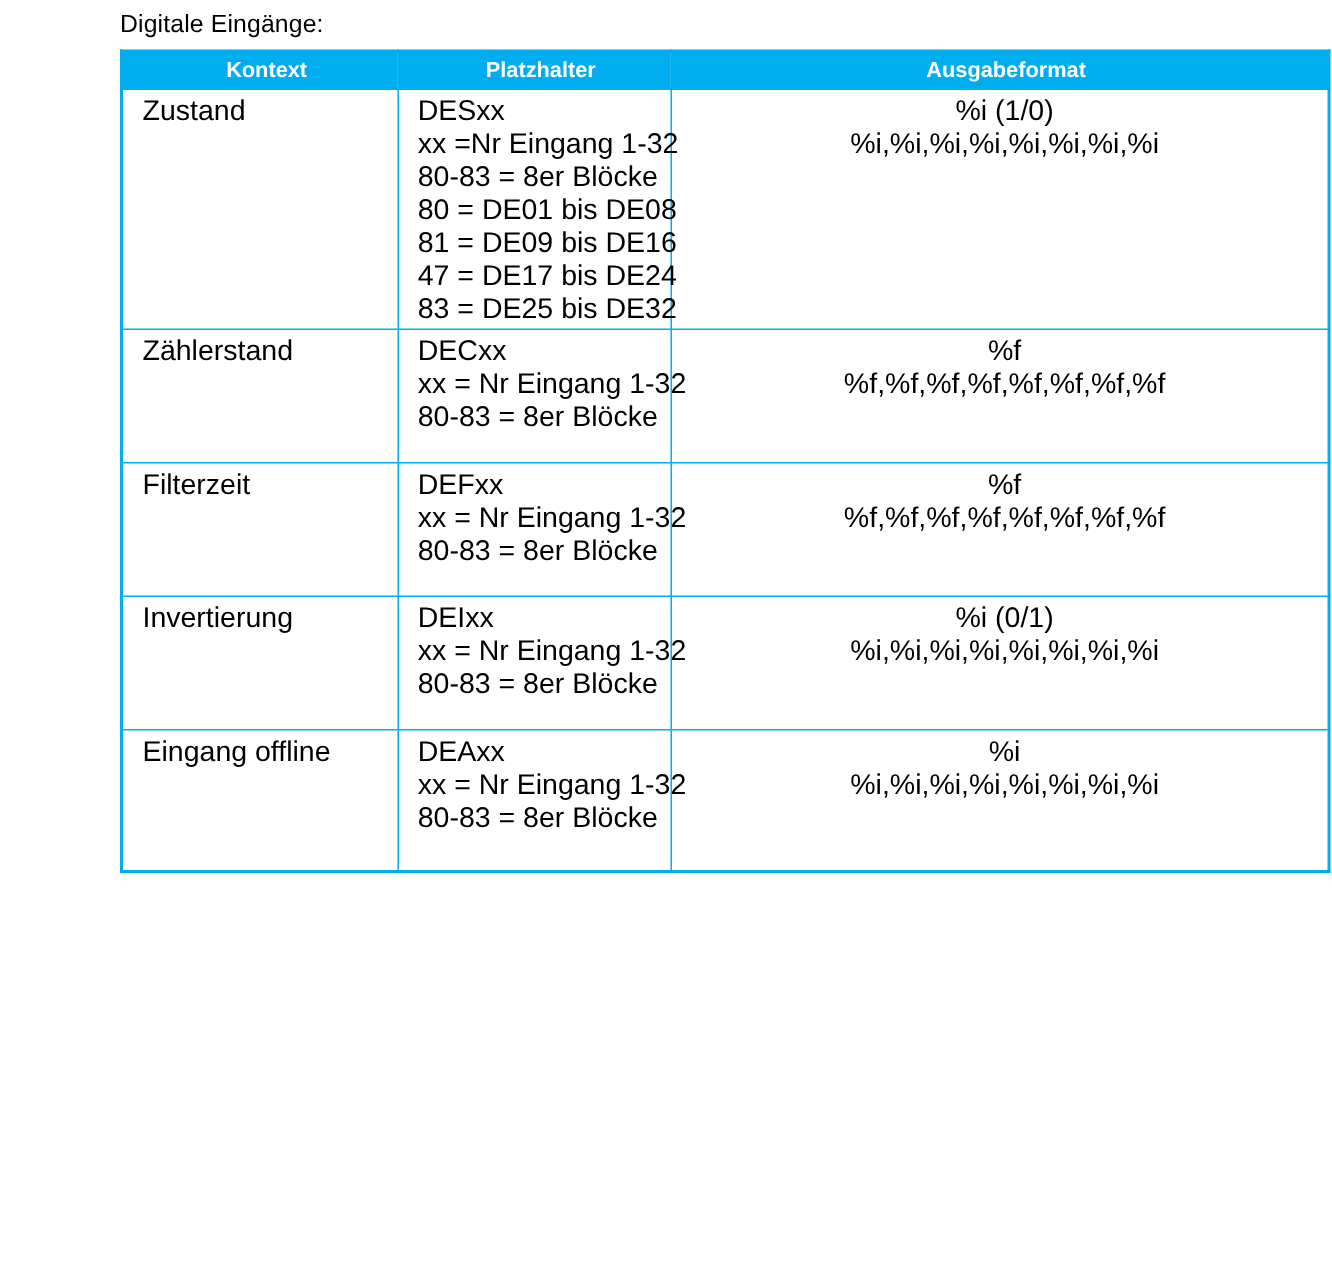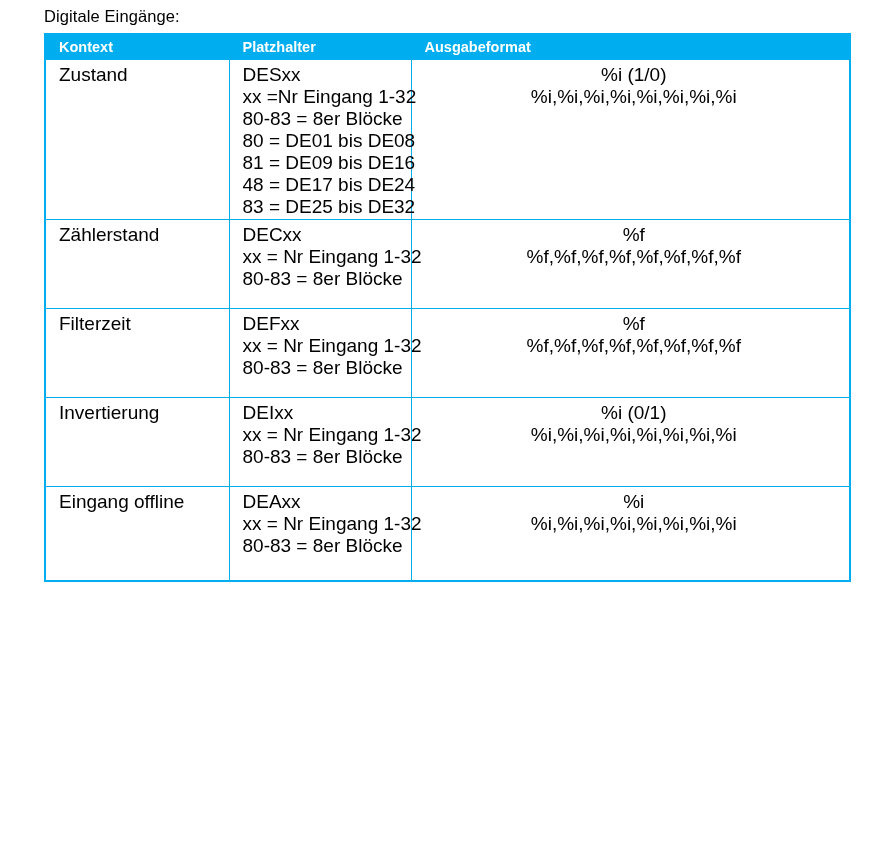--- a/index.html
+++ b/index.html
@@ -5,42 +5,42 @@
   :root{
     --accent:#00AEEF;
     --ink:#000000;
   }
   html,body{margin:0;padding:0;background:#ffffff;}
   body{
     width:888px;height:848px;overflow:hidden;
     font-family:"Liberation Sans",sans-serif;
     color:var(--ink);
   }
-  .page{position:relative;width:832px;height:848px;}
+  .page{position:relative;width:832px;height:848px;padding-left:36px;}
   .page-title{
     margin:0;
     padding:7px 0 7px 44px;
     font-size:16.5px;
     font-weight:400;
     color:var(--ink);
     letter-spacing:0.1px;
   }
   table.di-table{
     margin-left:44px;
     width:805px;
     border-collapse:collapse;
     table-layout:fixed;
     border:2px solid var(--accent);
   }
   table.di-table th{
     background:var(--accent);
     color:#ffffff;
     font-size:14.5px;
     font-weight:700;
-    text-align:left;
+    text-align:center;
     padding:3px 4px 3px 13px;
     height:18px;
     border:1px solid var(--accent);
   }
   table.di-table td{
     border:1px solid var(--accent);
     vertical-align:top;
     padding:4px 6px 0 13px;
     font-size:19px;
     color:var(--ink);
@@ -75,21 +75,21 @@
         <tr class="row-0">
           <td class="cell-kontext">
             <div class="line">Zustand</div>
           </td>
           <td class="cell-platzhalter">
             <div class="line">DESxx</div>
             <div class="line">xx =Nr Eingang 1-32</div>
             <div class="line">80-83 = 8er Blöcke</div>
             <div class="line">80 = DE01 bis DE08</div>
             <div class="line">81 = DE09 bis DE16</div>
-            <div class="line">48 = DE17 bis DE24</div>
+            <div class="line">47 = DE17 bis DE24</div>
             <div class="line">83 = DE25 bis DE32</div>
           </td>
           <td class="cell-ausgabe">
             <div class="line">%i (1/0)</div>
             <div class="line">%i,%i,%i,%i,%i,%i,%i,%i</div>
           </td>
         </tr>
         <tr class="row-2">
           <td class="cell-kontext">
             <div class="line">Zählerstand</div>

